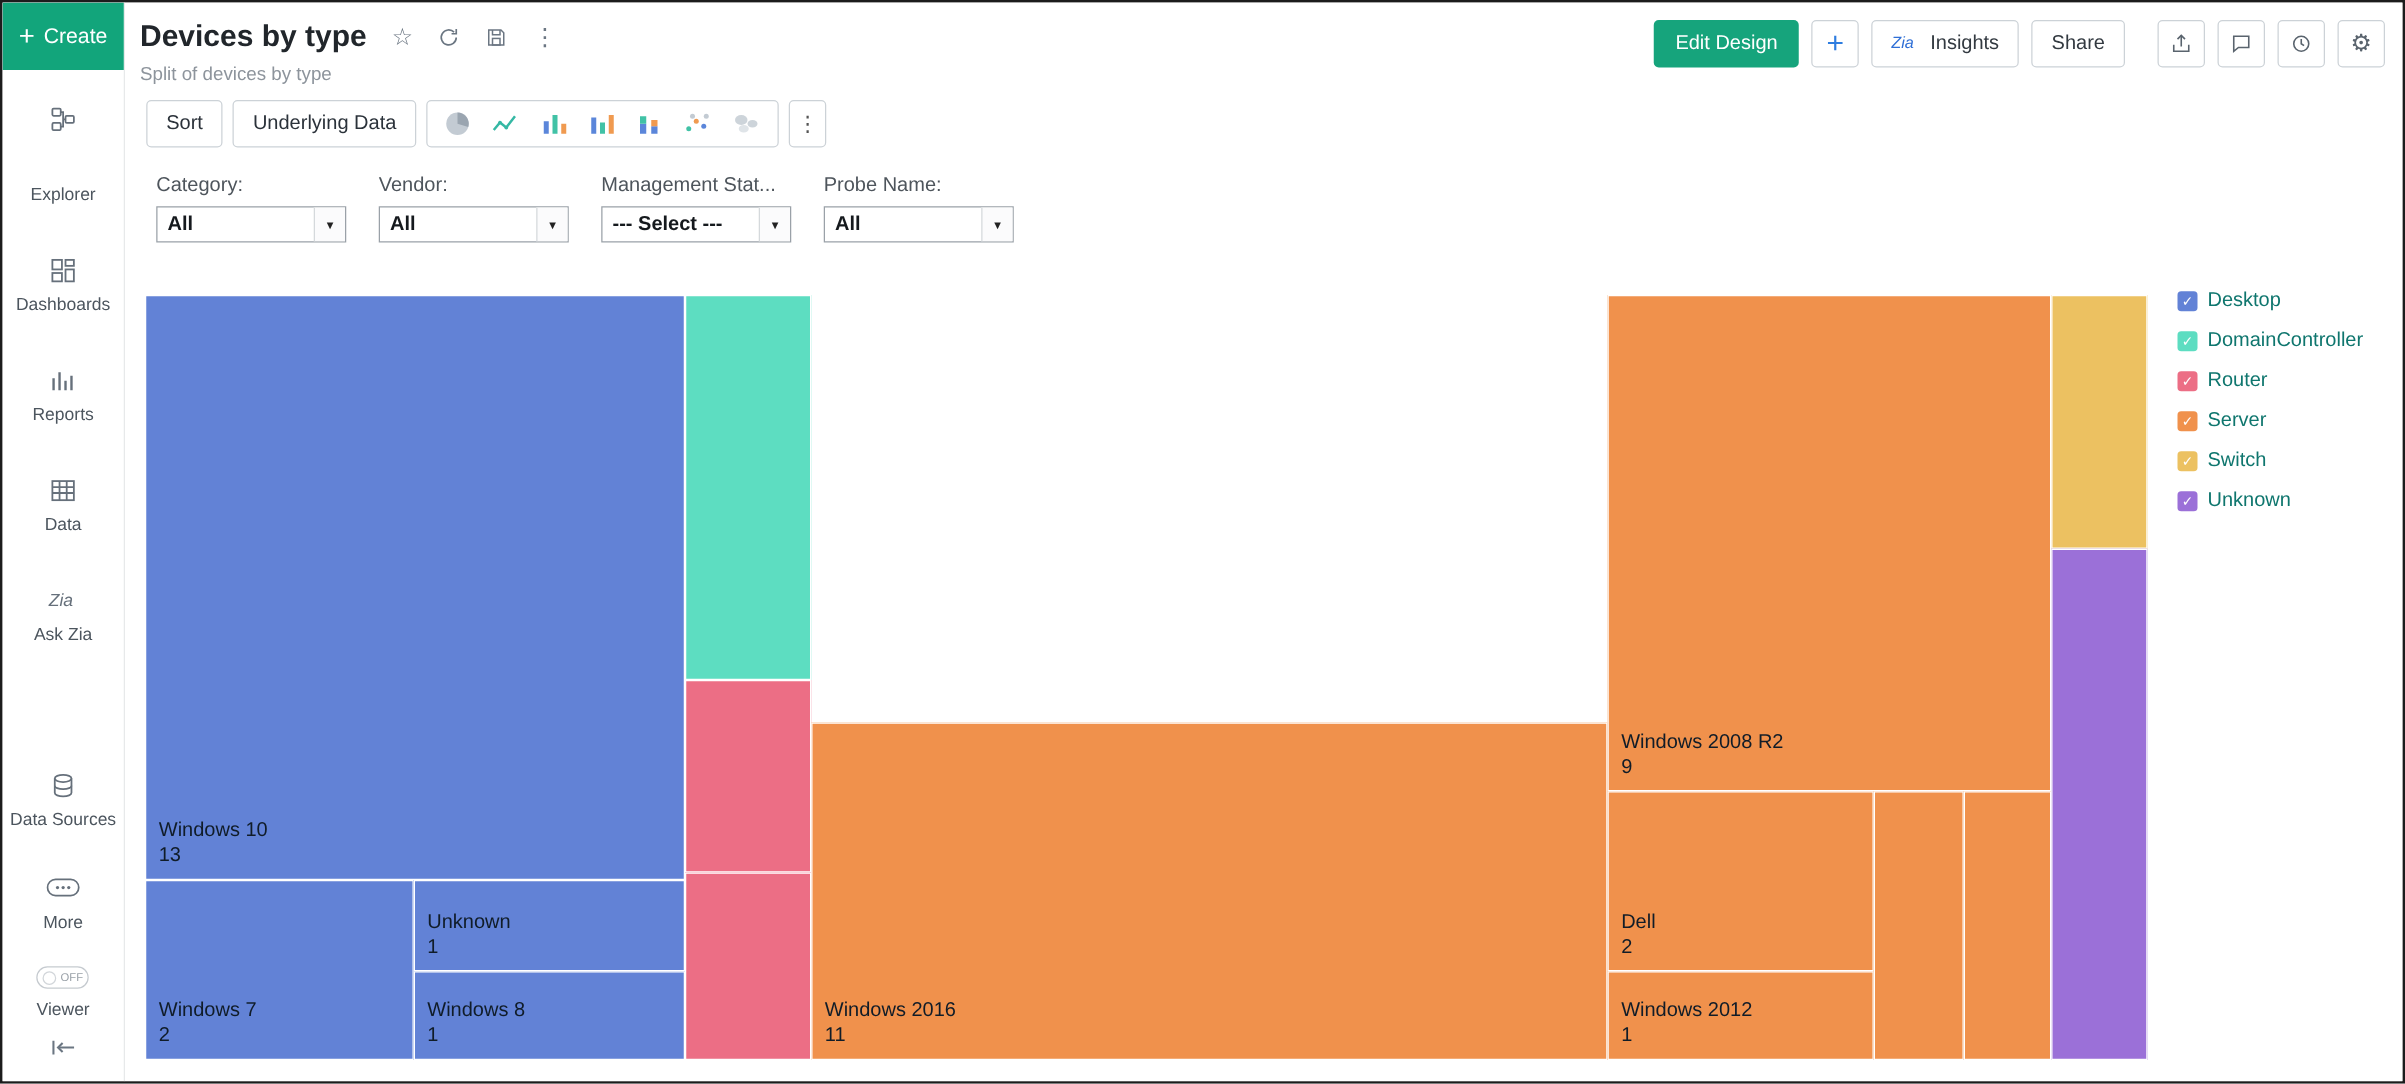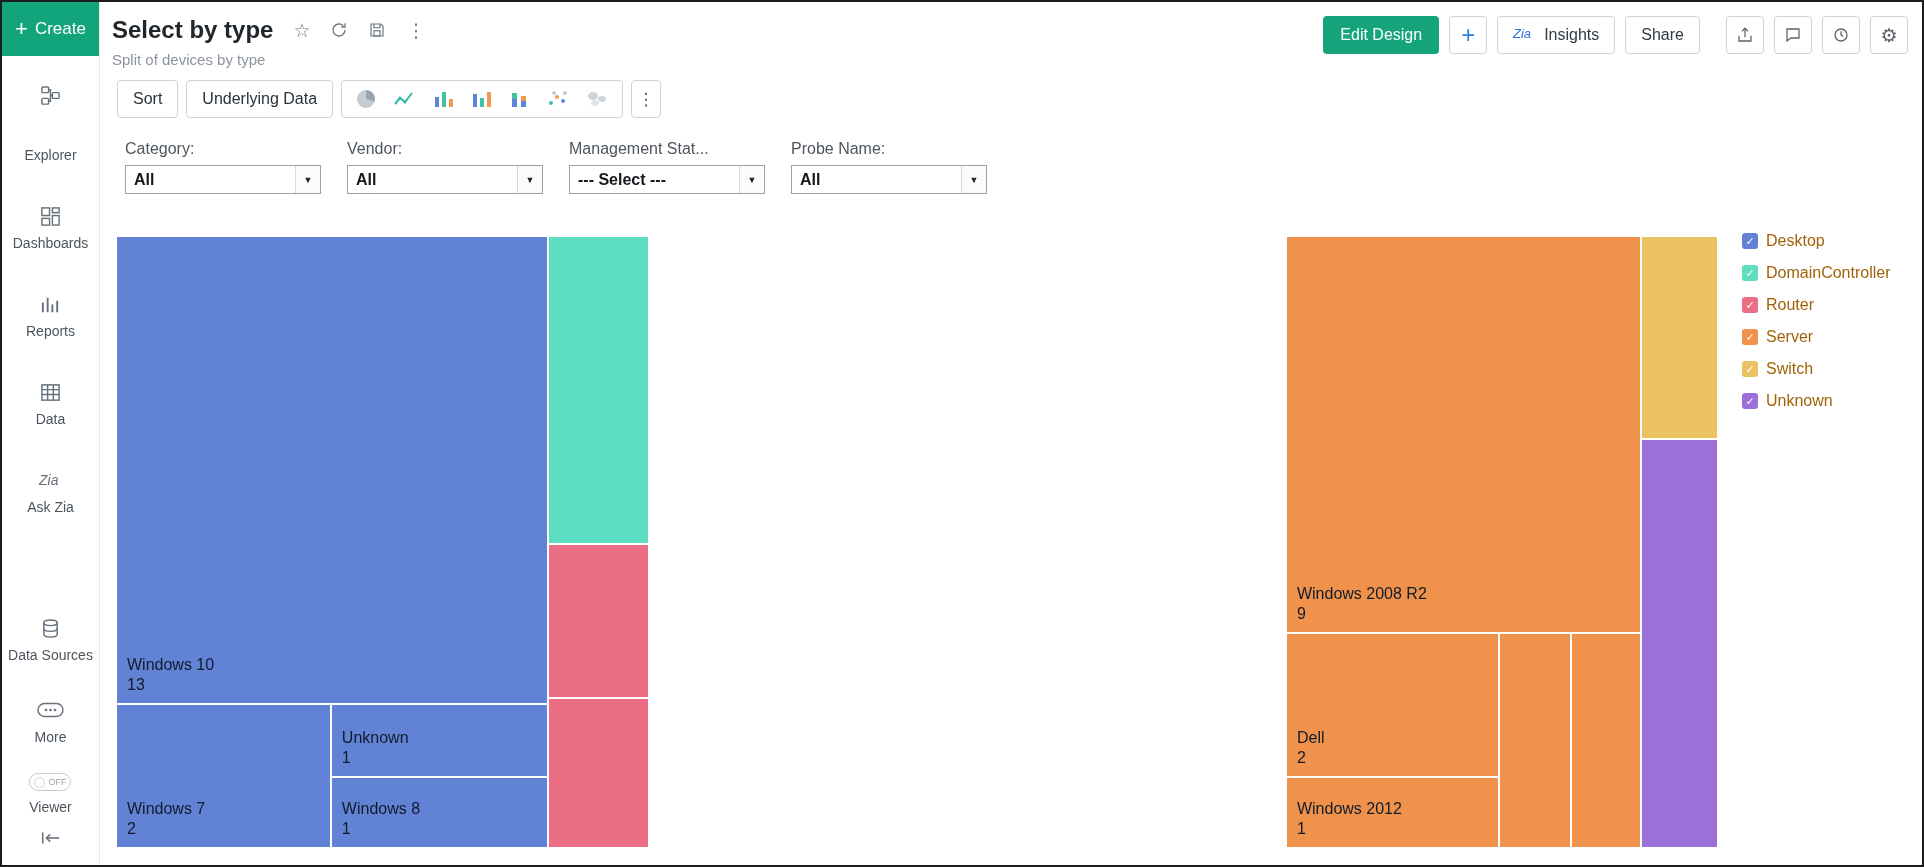--- a/index.html
+++ b/index.html
@@ -41,34 +41,34 @@
   
   .toolbar { display:flex; align-items:center; gap:8px; margin:12px 0 0 17px; }
   .tb-btn { border:1px solid #ccd2d7; border-radius:4px; background:#fff; height:38px; padding:11px 15px; font-size:16px; color:#2b323a; display:flex; align-items:center; cursor:pointer; font-family:inherit; }
   .icon-strip { border:1px solid #ccd2d7; border-radius:4px; height:38px; display:flex; align-items:center; gap:16px; padding:0 13px; }
   .ct-icon { display:flex; align-items:center; cursor:pointer; }
   .kebab-box { border:1px solid #ccd2d7; border-radius:4px; width:30px; height:38px; display:flex; align-items:center; justify-content:center; font-size:17px; color:#555; cursor:pointer; }
 
   
   .filters { display:flex; gap:26px; margin:22px 0 0 25px; }
   .filter-label { font-size:16px; color:#4e555c; margin-bottom:7px; white-space:nowrap; }
-  .select { width:196px; height:29px; border:1px solid #9aa1a8; background:#fff; display:flex; align-items:center; justify-content:space-between; padding-left:8px; cursor:pointer; }
+  .select { width:152px; height:29px; border:1px solid #9aa1a8; background:#fff; display:flex; align-items:center; justify-content:space-between; padding-left:8px; cursor:pointer; }
   .select-value { font-size:16px; font-weight:bold; color:#15191d; }
   .select-arrow { width:25px; height:100%; display:flex; align-items:center; justify-content:center; font-size:9px; color:#222; border-left:1px solid #d5d9dc; background:#fbfbfc; }
 
   
   .treemap { position:absolute; left:16px; top:234px; width:1602px; height:612px; background:#fff; }
   .tm-cell { position:absolute; border:1px solid #fff; }
   .tm-label { position:absolute; left:10px; bottom:8px; font-size:16px; line-height:20px; color:#101c28; white-space:nowrap; }
 
   
   .legend { position:absolute; left:1642px; top:230px; width:178px; }
   .legend-item { display:flex; align-items:center; gap:8px; margin-bottom:14px; cursor:pointer; }
   .legend-check { width:16px; height:16px; border-radius:3px; color:#fff; font-size:11px; display:flex; align-items:center; justify-content:center; flex:none; }
-  .legend-label { font-size:16px; color:#a16207; }
+  .legend-label { font-size:16px; color:#0f766e; }
 </style>
 </head>
 <body>
 
 <div class="frame">
 
   <div class="sidebar">
     <div class="create-btn">
       <span class="create-plus">+</span>
       <span>Create</span>
@@ -159,21 +159,21 @@
         </span>
       </div>
     </div>
   </div>
 
   <div class="main">
 
     <div class="header">
       <div>
         <div class="title-row">
-          <h1 class="page-title">Select by type</h1>
+          <h1 class="page-title">Devices by type</h1>
           <span class="hdr-icon">☆</span>
           <span class="hdr-icon">
             <svg width="18" height="18" viewBox="0 0 24 24" fill="none" stroke="#6b7682" stroke-width="1.8">
                 <path d="M20 12a8 8 0 1 1-2.3-5.7"></path>
                 <path d="M20 3v5h-5"></path>
               </svg>
           </span>
           <span class="hdr-icon">
             <svg width="18" height="18" viewBox="0 0 24 24" fill="none" stroke="#6b7682" stroke-width="1.6">
                 <path d="M4 4h13l3 3v13H4z"></path>
@@ -335,20 +335,26 @@
         </div>
         <div class="tm-cell" style="left: 13.41%; top: 88.36%; width: 13.56%; height: 11.64%; background: rgb(98, 130, 214);">
           <div class="tm-label">
             <div>Windows 8</div>
             <div>1</div>
           </div>
         </div>
         <div class="tm-cell" style="left: 26.97%; top: 0%; width: 6.29%; height: 50.4%; background: rgb(93, 221, 193);"></div>
         <div class="tm-cell" style="left: 26.97%; top: 50.4%; width: 6.29%; height: 25.1%; background: rgb(236, 110, 133);"></div>
         <div class="tm-cell" style="left: 26.97%; top: 75.5%; width: 6.29%; height: 24.5%; background: rgb(236, 110, 133);"></div>
+        <div class="tm-cell" style="left: 33.26%; top: 55.82%; width: 39.77%; height: 44.18%; background: rgb(240, 145, 76);">
+          <div class="tm-label">
+            <div>Windows 2016</div>
+            <div>11</div>
+          </div>
+        </div>
         <div class="tm-cell" style="left: 73.03%; top: 0%; width: 22.14%; height: 64.86%; background: rgb(240, 145, 76);">
           <div class="tm-label">
             <div>Windows 2008 R2</div>
             <div>9</div>
           </div>
         </div>
         <div class="tm-cell" style="left: 73.03%; top: 64.86%; width: 13.33%; height: 23.49%; background: rgb(240, 145, 76);">
           <div class="tm-label">
             <div>Dell</div>
             <div>2</div>

